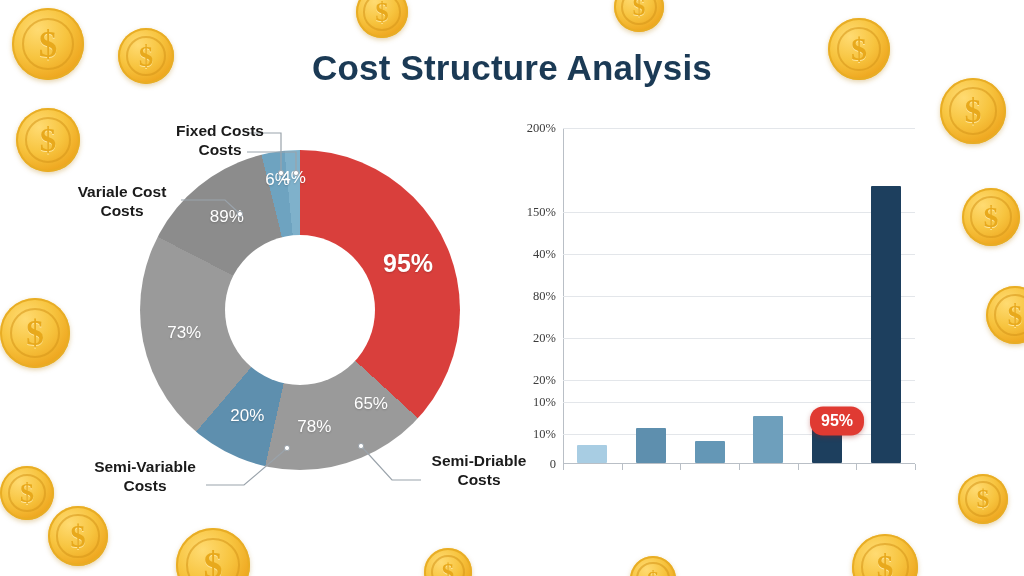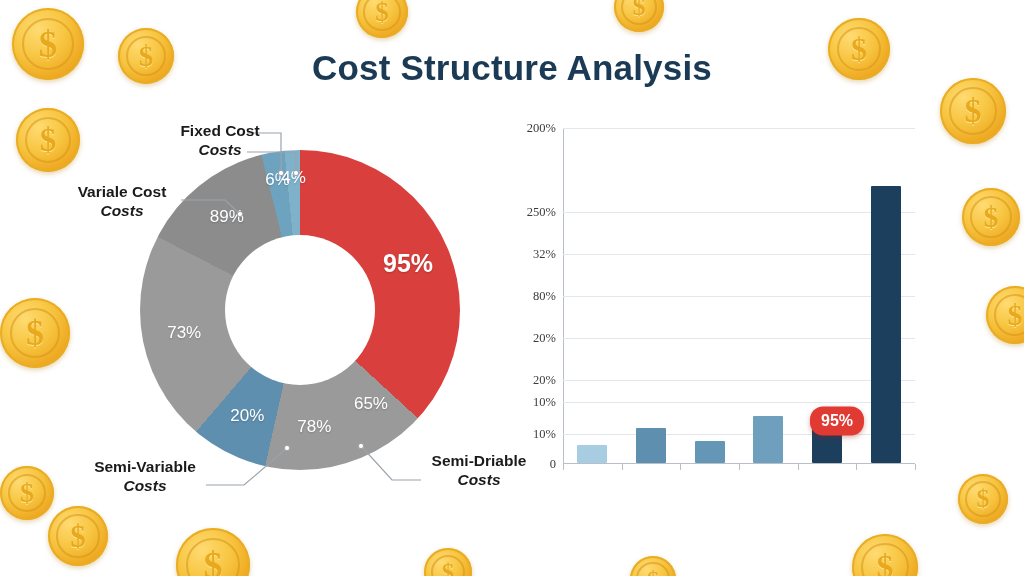--- a/index.html
+++ b/index.html
@@ -34,21 +34,21 @@
   .donut{position:absolute;inset:0;border-radius:50%;}
   .donut-hole{position:absolute;left:50%;top:50%;width:150px;height:150px;
       margin-left:-75px;margin-top:-75px;background:#ffffff;border-radius:50%;}
   .slice-label{position:absolute;color:#ffffff;font-size:17px;font-weight:400;
       transform:translate(-50%,-50%);white-space:nowrap;text-shadow:0 1px 2px rgba(0,0,0,.18);}
   .slice-label.big{font-size:25px;font-weight:700;}
 
   
   .callout{position:absolute;color:#1a1a1a;font-size:15.5px;font-weight:700;
       line-height:1.22;white-space:nowrap;}
-  .callout .l2{display:block;font-style:italic;}
+  .callout .l2{display:block;}
   .callout.ctr{text-align:center;}
   .leader{position:absolute;pointer-events:none;overflow:visible;}
 
   
   .barchart{position:absolute;left:505px;top:120px;width:420px;height:372px;}
   .bc-plot{position:absolute;left:58px;top:8px;right:10px;bottom:28px;}
   .gridline{position:absolute;left:0;right:0;height:1px;background:#e3e6ea;}
   .axis-y{position:absolute;left:0;top:0;bottom:0;width:1px;background:#b9bfc6;}
   .axis-x{position:absolute;left:0;right:0;bottom:0;height:1px;background:#b9bfc6;}
   .ytick{position:absolute;right:calc(100% + 7px);transform:translateY(-50%);
@@ -146,21 +146,21 @@
     <g fill="#ffffff" stroke="#9aa3ab" stroke-width="1">
       <circle cx="281" cy="173" r="2.6"></circle>
       <circle cx="296" cy="173" r="2.6"></circle>
       <circle cx="240" cy="214" r="2.6"></circle>
       <circle cx="287" cy="448" r="2.6"></circle>
       <circle cx="361" cy="446" r="2.6"></circle>
     </g>
   </svg>
 
   <div class="callout ctr" style="left:165px;top:122px;width:110px;">
-    <span>Fixed Cost</span>
+    <span>Fixed Costs</span>
     <span class="l2">Costs</span>
   </div>
 
   <div class="callout ctr" style="left:62px;top:183px;width:120px;">
     <span>Variale Cost</span>
     <span class="l2">Costs</span>
   </div>
 
   <div class="callout ctr" style="left:85px;top:458px;width:120px;">
     <span>Semi-Variable</span>
@@ -172,23 +172,23 @@
     <span class="l2">Costs</span>
   </div>
 
   <div class="barchart">
     <div class="bc-plot" id="bc-plot">
       <div class="axis-y"></div>
       <div class="axis-x"></div>
     <div class="gridline" style="top: 0px;"></div>
         <div class="ytick" style="top: 0px;">200%</div>
         <div class="gridline" style="top: 84px;"></div>
-        <div class="ytick" style="top: 84px;">250%</div>
+        <div class="ytick" style="top: 84px;">150%</div>
         <div class="gridline" style="top: 126px;"></div>
-        <div class="ytick" style="top: 126px;">32%</div>
+        <div class="ytick" style="top: 126px;">40%</div>
         <div class="gridline" style="top: 168px;"></div>
         <div class="ytick" style="top: 168px;">80%</div>
         <div class="gridline" style="top: 210px;"></div>
         <div class="ytick" style="top: 210px;">20%</div>
         <div class="gridline" style="top: 252px;"></div>
         <div class="ytick" style="top: 252px;">20%</div>
         <div class="gridline" style="top: 273.84px;"></div>
         <div class="ytick" style="top: 273.84px;">10%</div>
         <div class="gridline" style="top: 305.76px;"></div>
         <div class="ytick" style="top: 305.76px;">10%</div>

